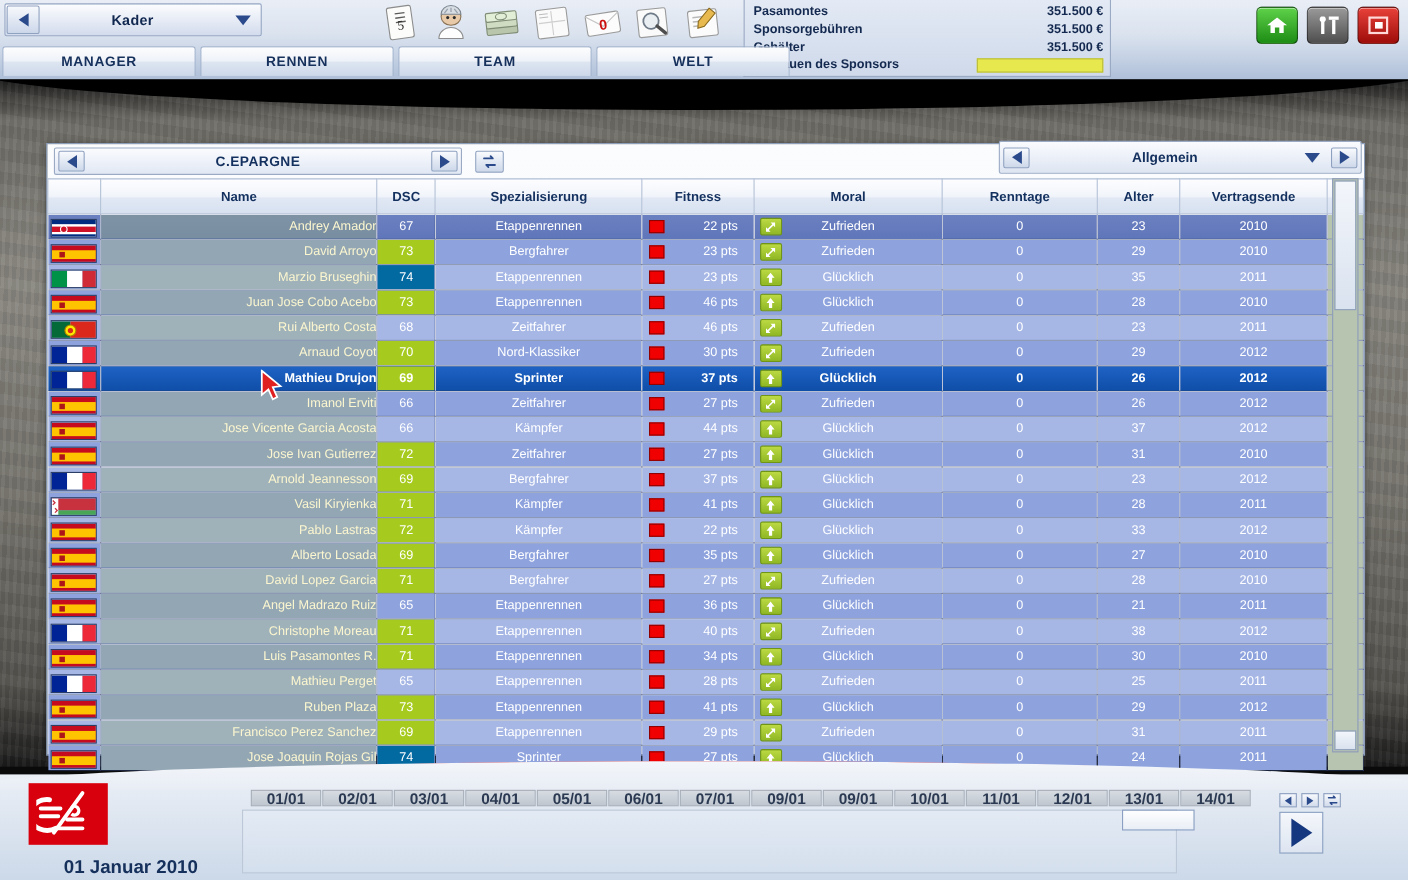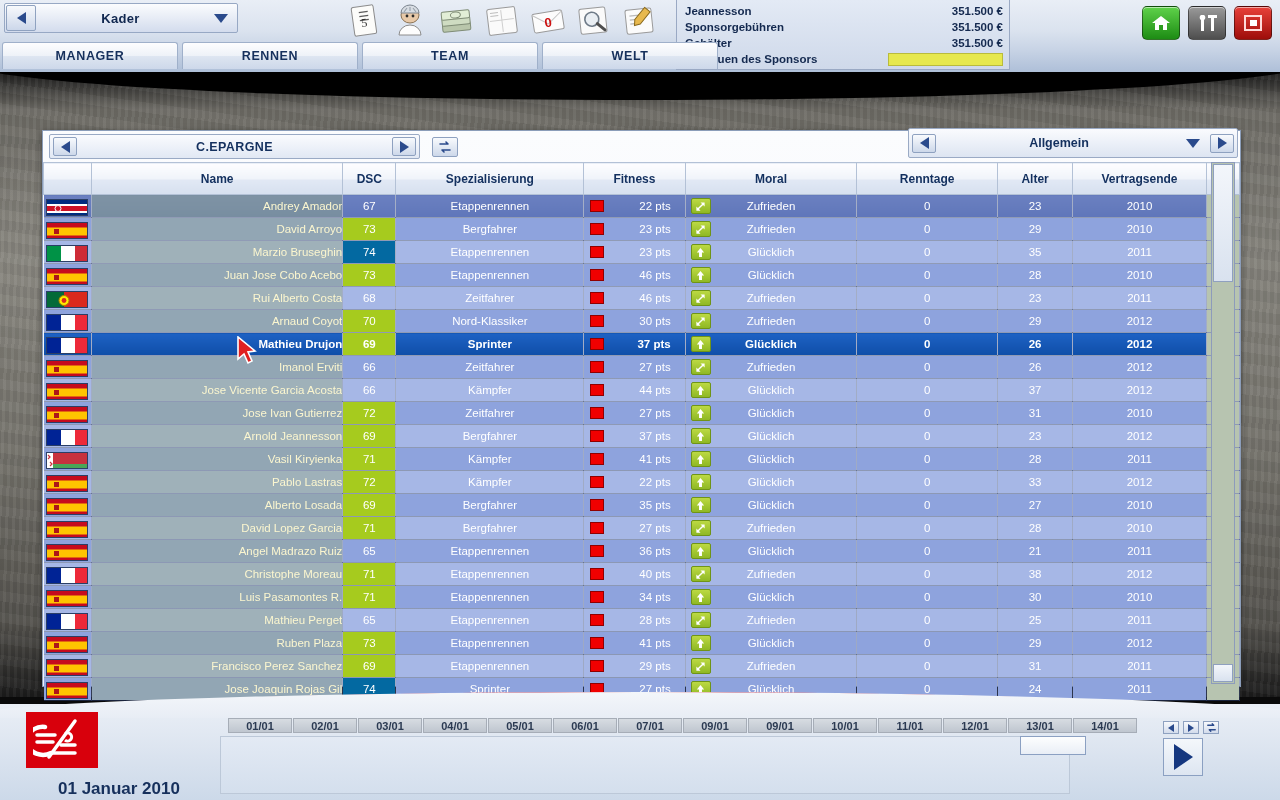--- a/index.html
+++ b/index.html
@@ -196,21 +196,21 @@
   .logo {
     position:absolute; left:26px; top:712px; width:72px; height:56px; background:#d8000c;
     display:flex; align-items:center; justify-content:center;
   }
   .bdate { position:absolute; left:58px; top:779px; font-size:17px; font-weight:bold; color:#16305c; }
   .caldays { position:absolute; left:228px; top:718px; display:flex; gap:1px; }
   .cday {
     width:64px; height:15px;
     background:linear-gradient(180deg,#d7dce2,#bfc6cf);
     border:1px solid #a6adb7;
-    font-size:11px; font-weight:bold; color:#2b3a52;
+    font-size:14px; font-weight:bold; color:#2b3a52;
     display:flex; align-items:center; justify-content:center;
   }
   .calbody {
     position:absolute; left:220px; top:736px; width:850px; height:58px;
     background:linear-gradient(180deg,#e3eaf4,#d4dfed); border:1px solid #bcc8d8;
   }
   .calcell {
     position:absolute; left:1020px; top:736px; width:66px; height:19px;
     background:linear-gradient(180deg,#fdfefe,#e9eef6); border:1px solid #8ba0c2;
   }
@@ -310,21 +310,21 @@
             <rect x="8" y="8" width="26" height="24" rx="2" fill="#fbfbfb" stroke="#9a9a9a"></rect>
             <path d="M12 14 h14 M12 18 h14 M12 22 h10" stroke="#b9b9b9" stroke-width="1.3"></path>
             <path d="M28 7 l5 5 l-11 11 l-6 1 l1 -6 z" fill="#e8b94e" stroke="#8a6a1e"></path>
           </g>
         </svg>
       </div>
     </div>
 
     <div class="finance">
       <div class="fin-row">
-        <span class="fin-label">Jeannesson</span>
+        <span class="fin-label">Pasamontes</span>
         <span class="fin-val">351.500 €</span>
       </div>
       <div class="fin-row">
         <span class="fin-label">Sponsorgebühren</span>
         <span class="fin-val">351.500 €</span>
       </div>
       <div class="fin-row">
         <span class="fin-label">Gehälter</span>
         <span class="fin-val">351.500 €</span>
       </div>

